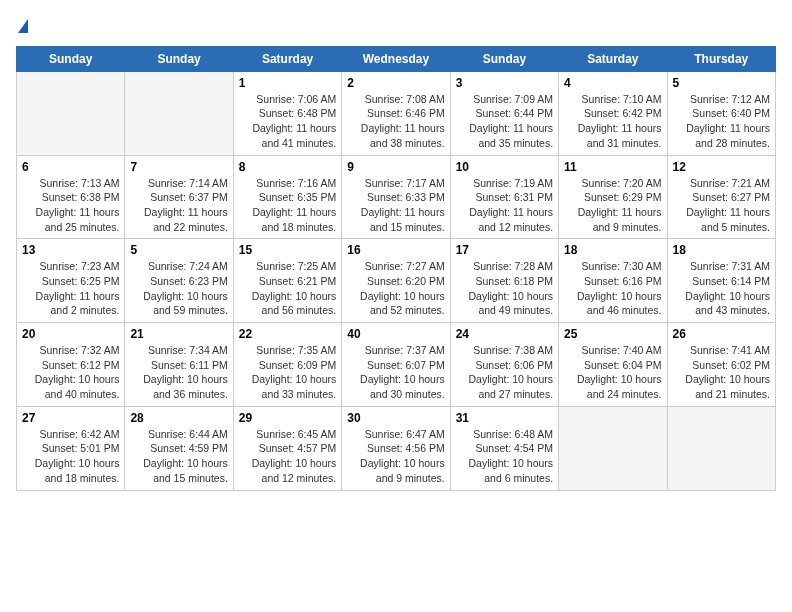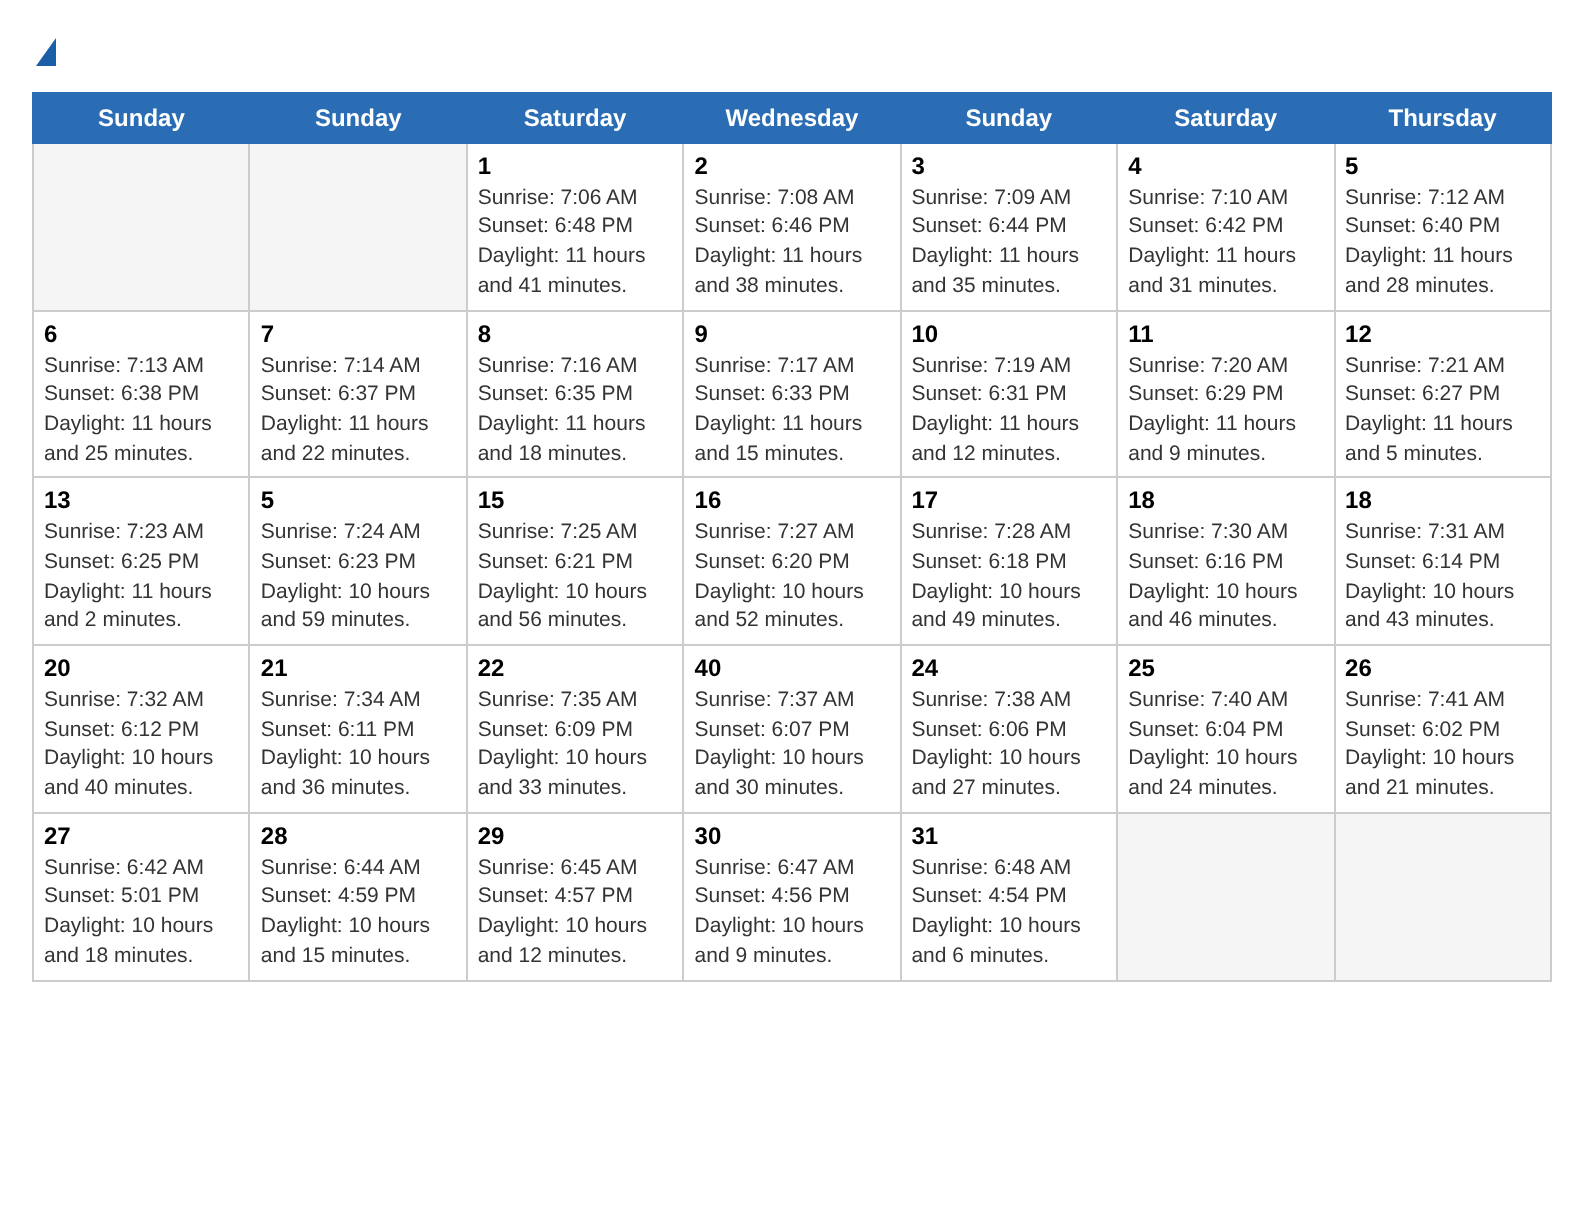--- a/index.html
+++ b/index.html
@@ -73,20 +73,21 @@
     .day-num {
       font-weight: bold;
       font-size: 12px;
       display: block;
       margin-bottom: 2px;
     }
     .day-info {
       color: #333;
       font-size: 10.5px;
       line-height: 1.4;
+      text-align: right;
     }
     tr:nth-child(even) td:not(.empty) {
       background: #fff;
     }
   </style>
 </head>
 <body>
 
 <div class="header">
   <div class="logo">

